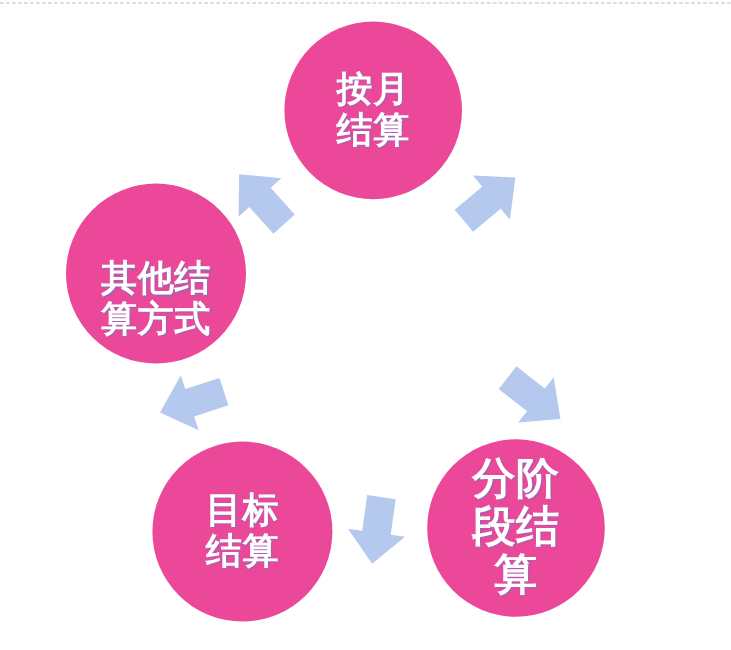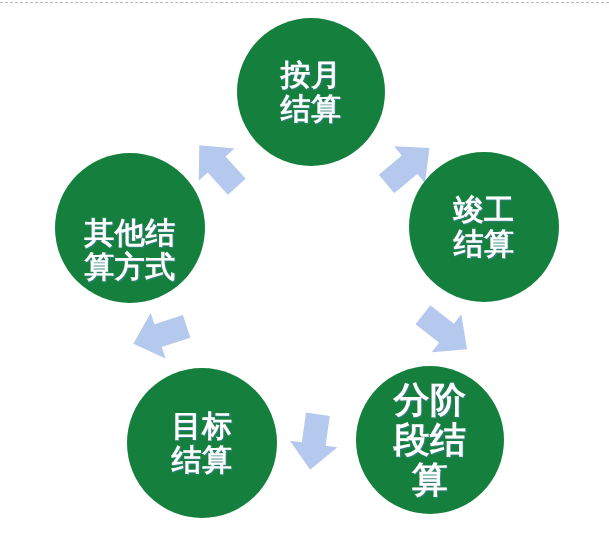--- a/index.html
+++ b/index.html
@@ -28,21 +28,21 @@
   .cycle-stage {
     position: absolute;
     left: 0;
     top: 0;
     width: 609px;
     height: 542px;
   }
   .node {
     position: absolute;
     border-radius: 50%;
-    background: #15803d;
+    background: #ec4899;
     display: flex;
     align-items: center;
     justify-content: center;
     box-sizing: border-box;
   }
   .node-label {
     color: #ffffff;
     font-weight: bold;
     text-align: center;
     line-height: 1.12;
@@ -114,23 +114,20 @@
     </div>
     <div class="arrow" id="arrow-4">
       <svg width="64" height="64" viewBox="0 0 64 64" aria-hidden="true">
         <path d="M32 4 L56 30 L44 30 L44 60 L20 60 L20 30 L8 30 Z"></path>
       </svg>
     </div>
 
     <div class="node" id="node-0">
       <span class="node-label">按月结算</span>
     </div>
-    <div class="node" id="node-1">
-      <span class="node-label">竣工结算</span>
-    </div>
     <div class="node" id="node-2">
       <span class="node-label">分阶段结算</span>
     </div>
     <div class="node" id="node-3">
       <span class="node-label">目标结算</span>
     </div>
     <div class="node" id="node-4">
       <span class="node-label">其他结算方式</span>
     </div>
 

